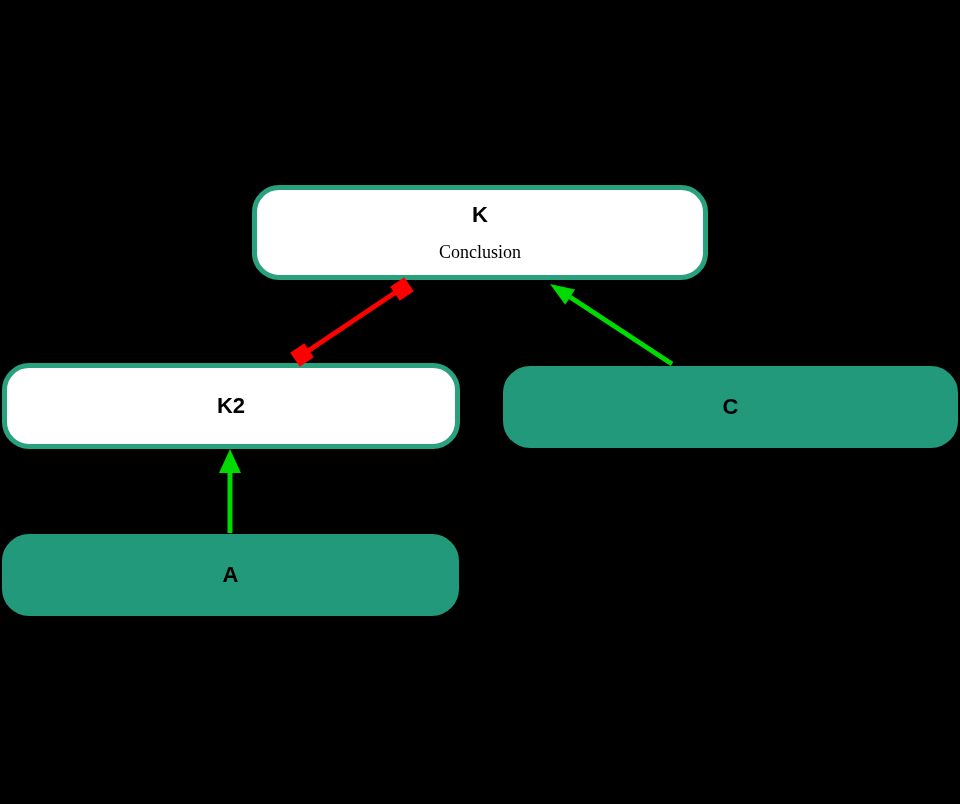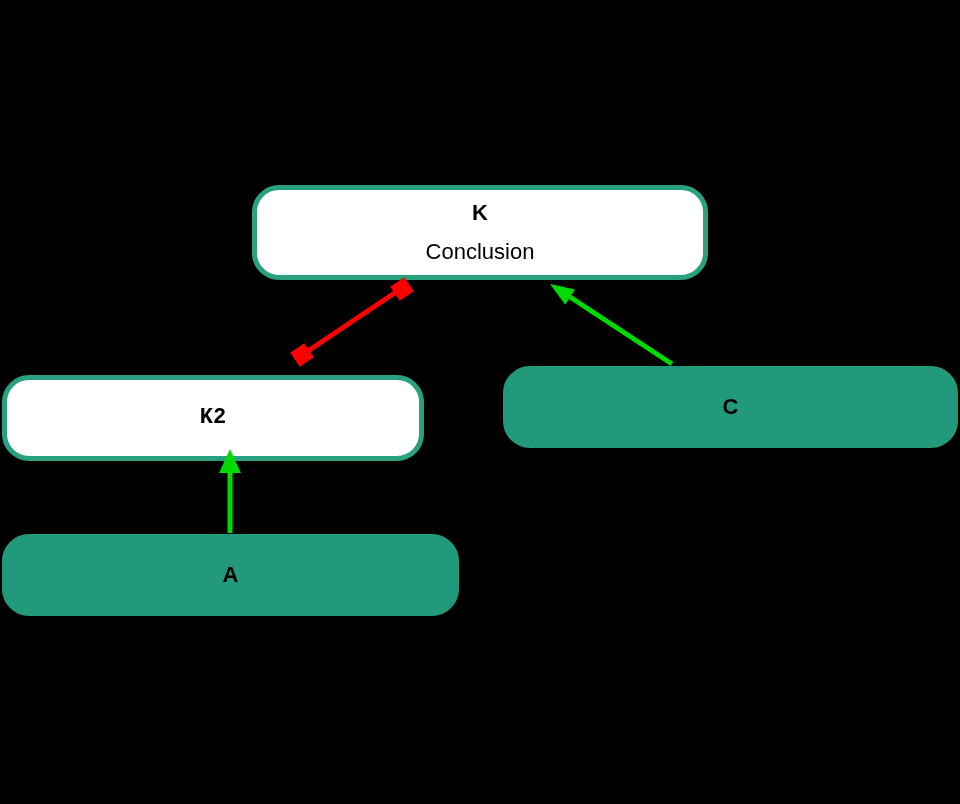--- a/index.html
+++ b/index.html
@@ -43,27 +43,28 @@
   .node.filled {
     background: #21997a;
     border: 5px solid #21997a;
   }
   .node-title {
     font-size: 22px;
     font-weight: bold;
     line-height: 1;
   }
   .node-subtitle {
-    font-size: 22px;
+    font-size: 18px;
     font-weight: normal;
     line-height: 1;
     margin-top: 17px;
+    font-family: Liberation Serif, serif;
   }
   #node-k  { left: 252px; top: 185px; width: 456px; height: 95px; }
-  #node-k2 { left: 2px;   top: 375px; width: 422px; height: 86px; font-family: Liberation Mono, monospace; }
+  #node-k2 { left: 2px;   top: 363px; width: 458px; height: 86px; }
   #node-c  { left: 503px; top: 366px; width: 455px; height: 82px; }
   #node-a  { left: 2px;   top: 534px; width: 457px; height: 82px; }
 </style>
 </head>
 <body>
 
 <div class="canvas">
 
   <svg class="edges" viewBox="0 0 960 804" xmlns="http://www.w3.org/2000/svg">
 

